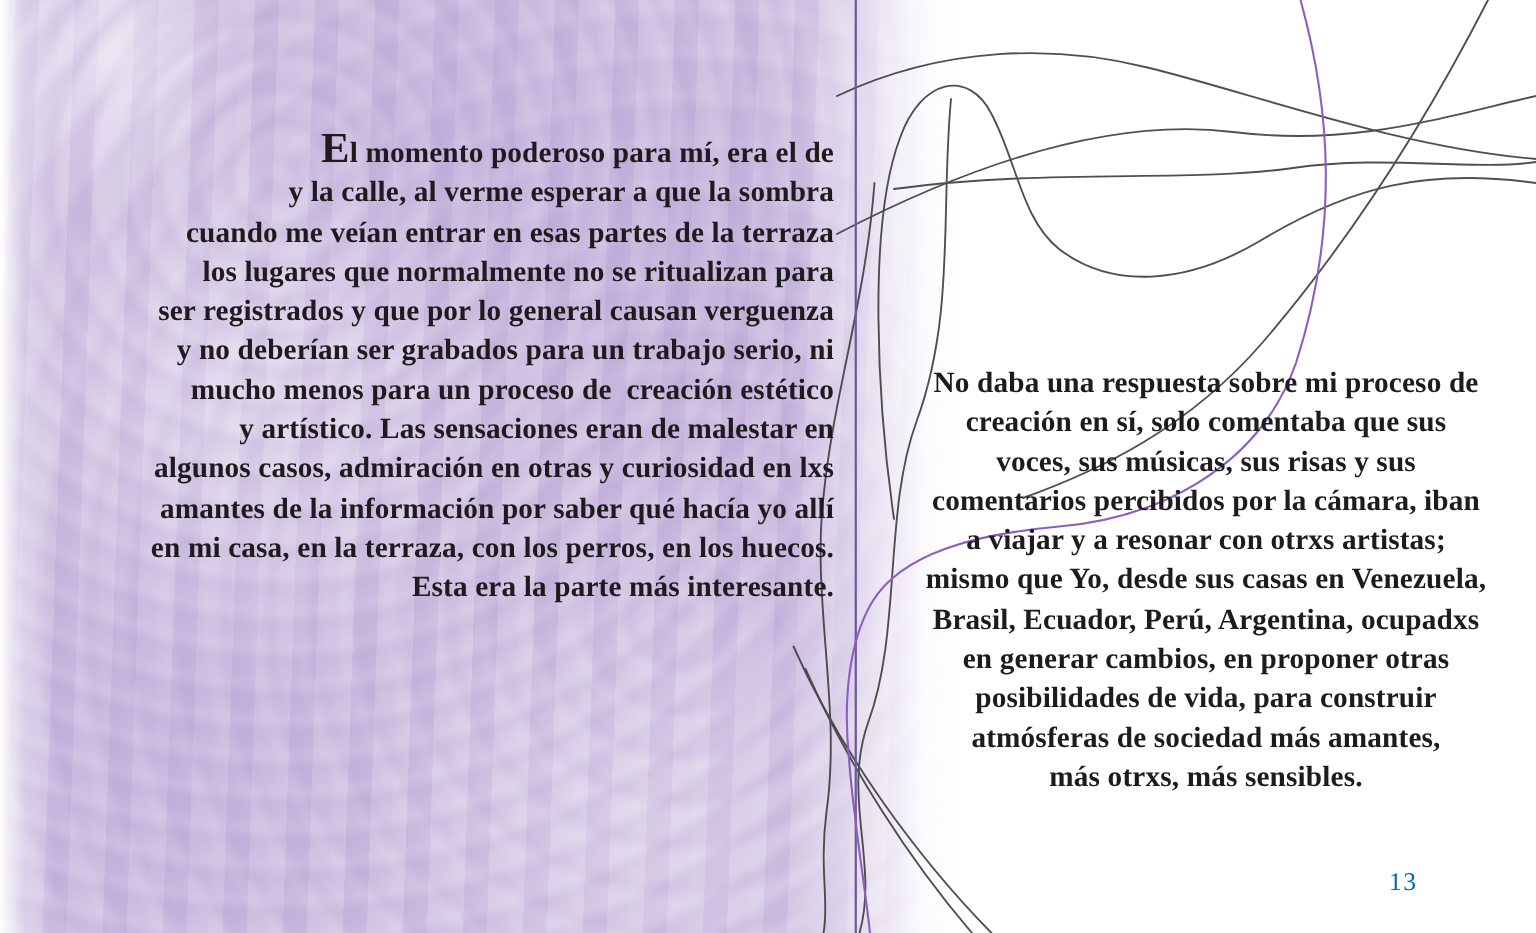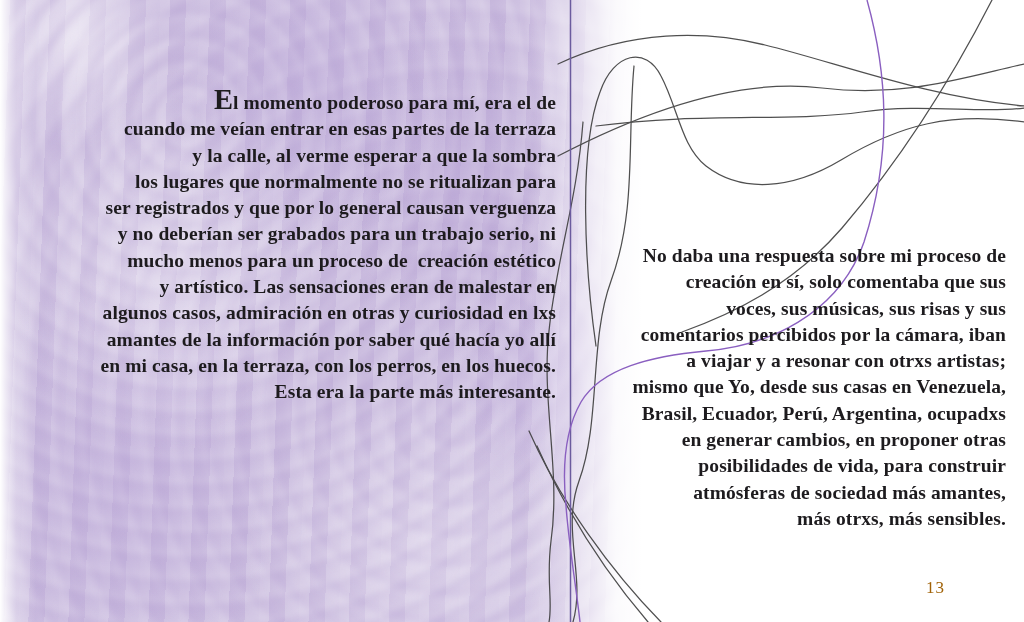--- a/index.html
+++ b/index.html
@@ -38,26 +38,26 @@
   .scribbles{position:absolute;left:0;top:0;width:1024px;height:622px;pointer-events:none;}
   
   .tline{
     white-space:pre;height:26.3px;line-height:26.3px;
     font-weight:700;font-size:19.5px;color:#1d1b1e;letter-spacing:.1px;
   }
   .col-left{
     position:absolute;left:8px;top:90px;width:548px;text-align:right;z-index:3;
   }
   .col-right{
-    position:absolute;left:570px;top:243px;width:436px;text-align:right;z-index:3;
+    position:absolute;left:586px;top:243px;width:436px;text-align:center;z-index:3;
   }
   .cap{font-size:28.5px;line-height:0;}
   .pagenum{
     position:absolute;left:926px;top:578px;z-index:3;
-    font-size:17px;color:#a16207;letter-spacing:1px;
+    font-size:17px;color:#0369a1;letter-spacing:1px;
   }
 </style>
 </head>
 <body>
 
 <div class="page">
 
   <div class="wash">
     <div class="wash-texture"></div>
   </div>
@@ -74,22 +74,22 @@
       <path d="M 529,431 C 560,501 611,571 661,622"></path>
       <path d="M 537,446 C 566,511 606,573 648,622"></path>
     </g>
     <line x1="570.5" y1="0" x2="570.5" y2="622" stroke-width="1.5" stroke="#6b5b9e"></line>
     <path fill="none" stroke-width="1.4" d="M 867,0 C 887,72 893,152 864,242 C 838,316 766,346 706,351 C 652,356 601,368 581,402 C 566,428 562,466 566,506 C 569,546 576,586 580,622" stroke="#8a5fc0"></path>
   </svg>
 
   <div class="col-left">
     <div class="tline"><span class="cap">E</span><span>l momento poderoso para mí, era el de</span></div>
     <div>
+        <div class="tline">y la calle, al verme esperar a que la sombra</div>
         <div class="tline">cuando me veían entrar en esas partes de la terraza</div>
-        <div class="tline">y la calle, al verme esperar a que la sombra</div>
         <div class="tline">los lugares que normalmente no se ritualizan para</div>
         <div class="tline">ser registrados y que por lo general causan verguenza</div>
         <div class="tline">y no deberían ser grabados para un trabajo serio, ni</div>
         <div class="tline">mucho menos para un proceso de  creación estético</div>
         <div class="tline">y artístico. Las sensaciones eran de malestar en</div>
         <div class="tline">algunos casos, admiración en otras y curiosidad en lxs</div>
         <div class="tline">amantes de la información por saber qué hacía yo allí</div>
         <div class="tline">en mi casa, en la terraza, con los perros, en los huecos.</div>
         <div class="tline">Esta era la parte más interesante.</div>
       </div>

